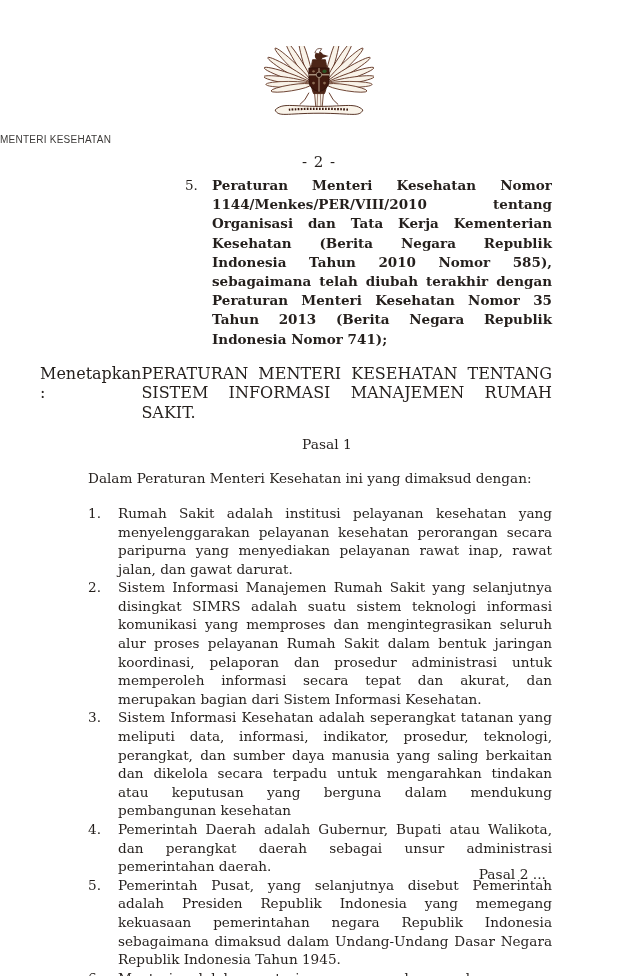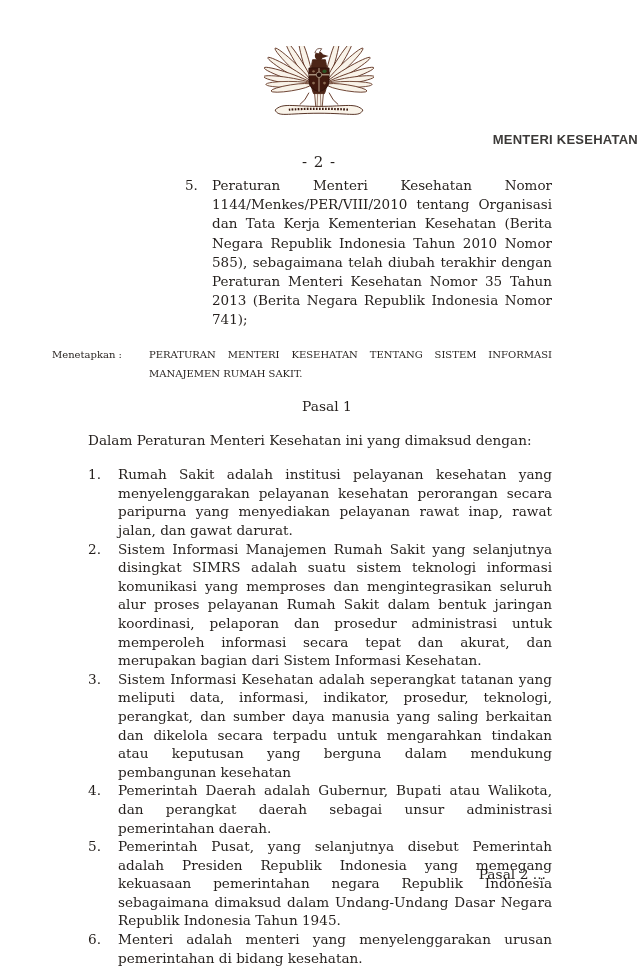--- a/index.html
+++ b/index.html
@@ -19,52 +19,52 @@
     color: #241f1c;
     overflow: hidden;
   }
   .emblem {
     display: block;
     margin: 0 auto;
     width: 110px;
     height: 86px;
   }
   .ministry {
-    text-align: right;
+    text-align: left;
     font-family: "Liberation Sans", sans-serif;
-    font-weight: bold;
-    font-size: 13px;
+    font-weight: normal;
+    font-size: 10px;
     line-height: 11px;
     letter-spacing: 0.25px;
     color: #3c3a38;
     margin-top: 2px;
   }
   .pagenum {
     text-align: center;
     font-size: 15px;
     margin-top: 8px;
     letter-spacing: 1px;
   }
   .preamble-item {
     display: flex;
     margin: 5px 86px 0 185px;
     font-size: 13.5px;
     line-height: 19.2px;
   }
   .preamble-item .num { flex: 0 0 27px; }
-  .preamble-item .txt { flex: 1; text-align: justify; }
+  .preamble-item .txt { flex: 1; text-align: justify; font-weight: bold; }
   .memutuskan {
     text-align: center;
     font-size: 13.8px;
     margin-top: 19px;
   }
   .menetapkan {
     display: flex;
-    margin: 15px 86px 0 52px;
-    font-size: 10px;
+    margin: 15px 86px 0 40px;
+    font-size: 16px;
     line-height: 19.5px;
   }
   .menetapkan .label { flex: 0 0 97px; }
   .menetapkan .txt { flex: 1; text-align: justify; }
   .pasal-heading {
     text-align: center;
     font-size: 13.8px;
     margin-top: 14px;
     padding-left: 16px;
   }

